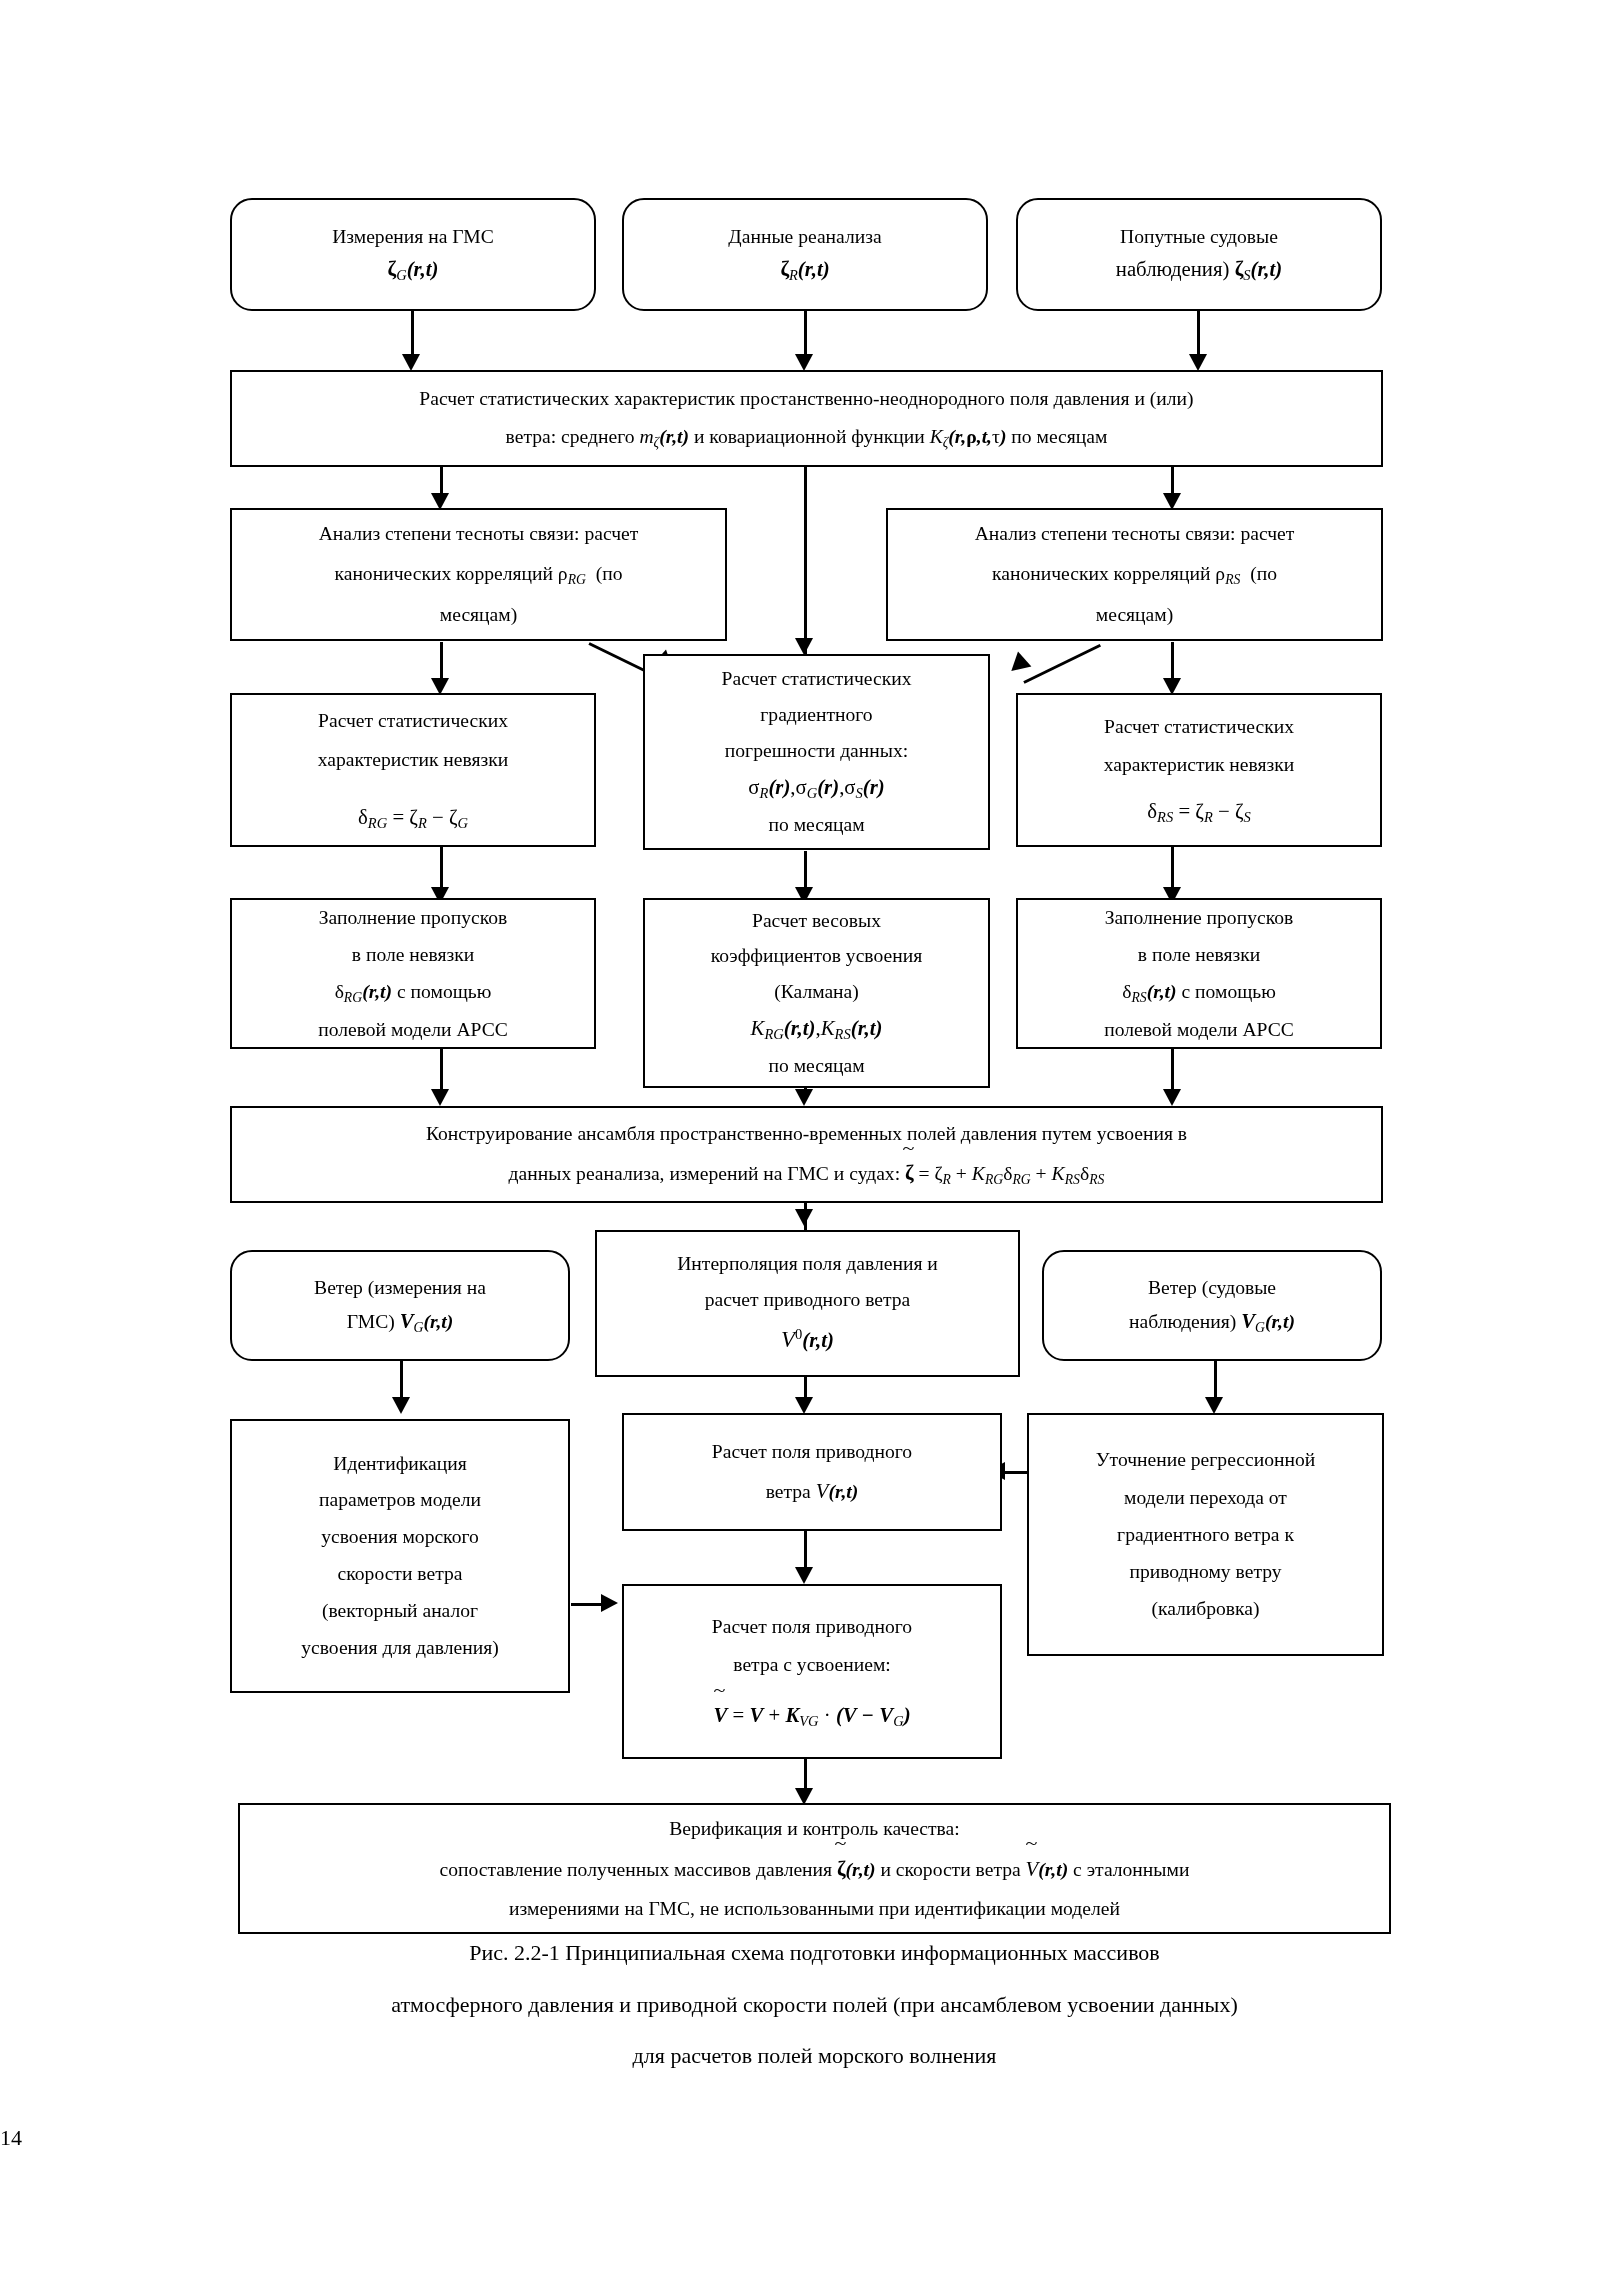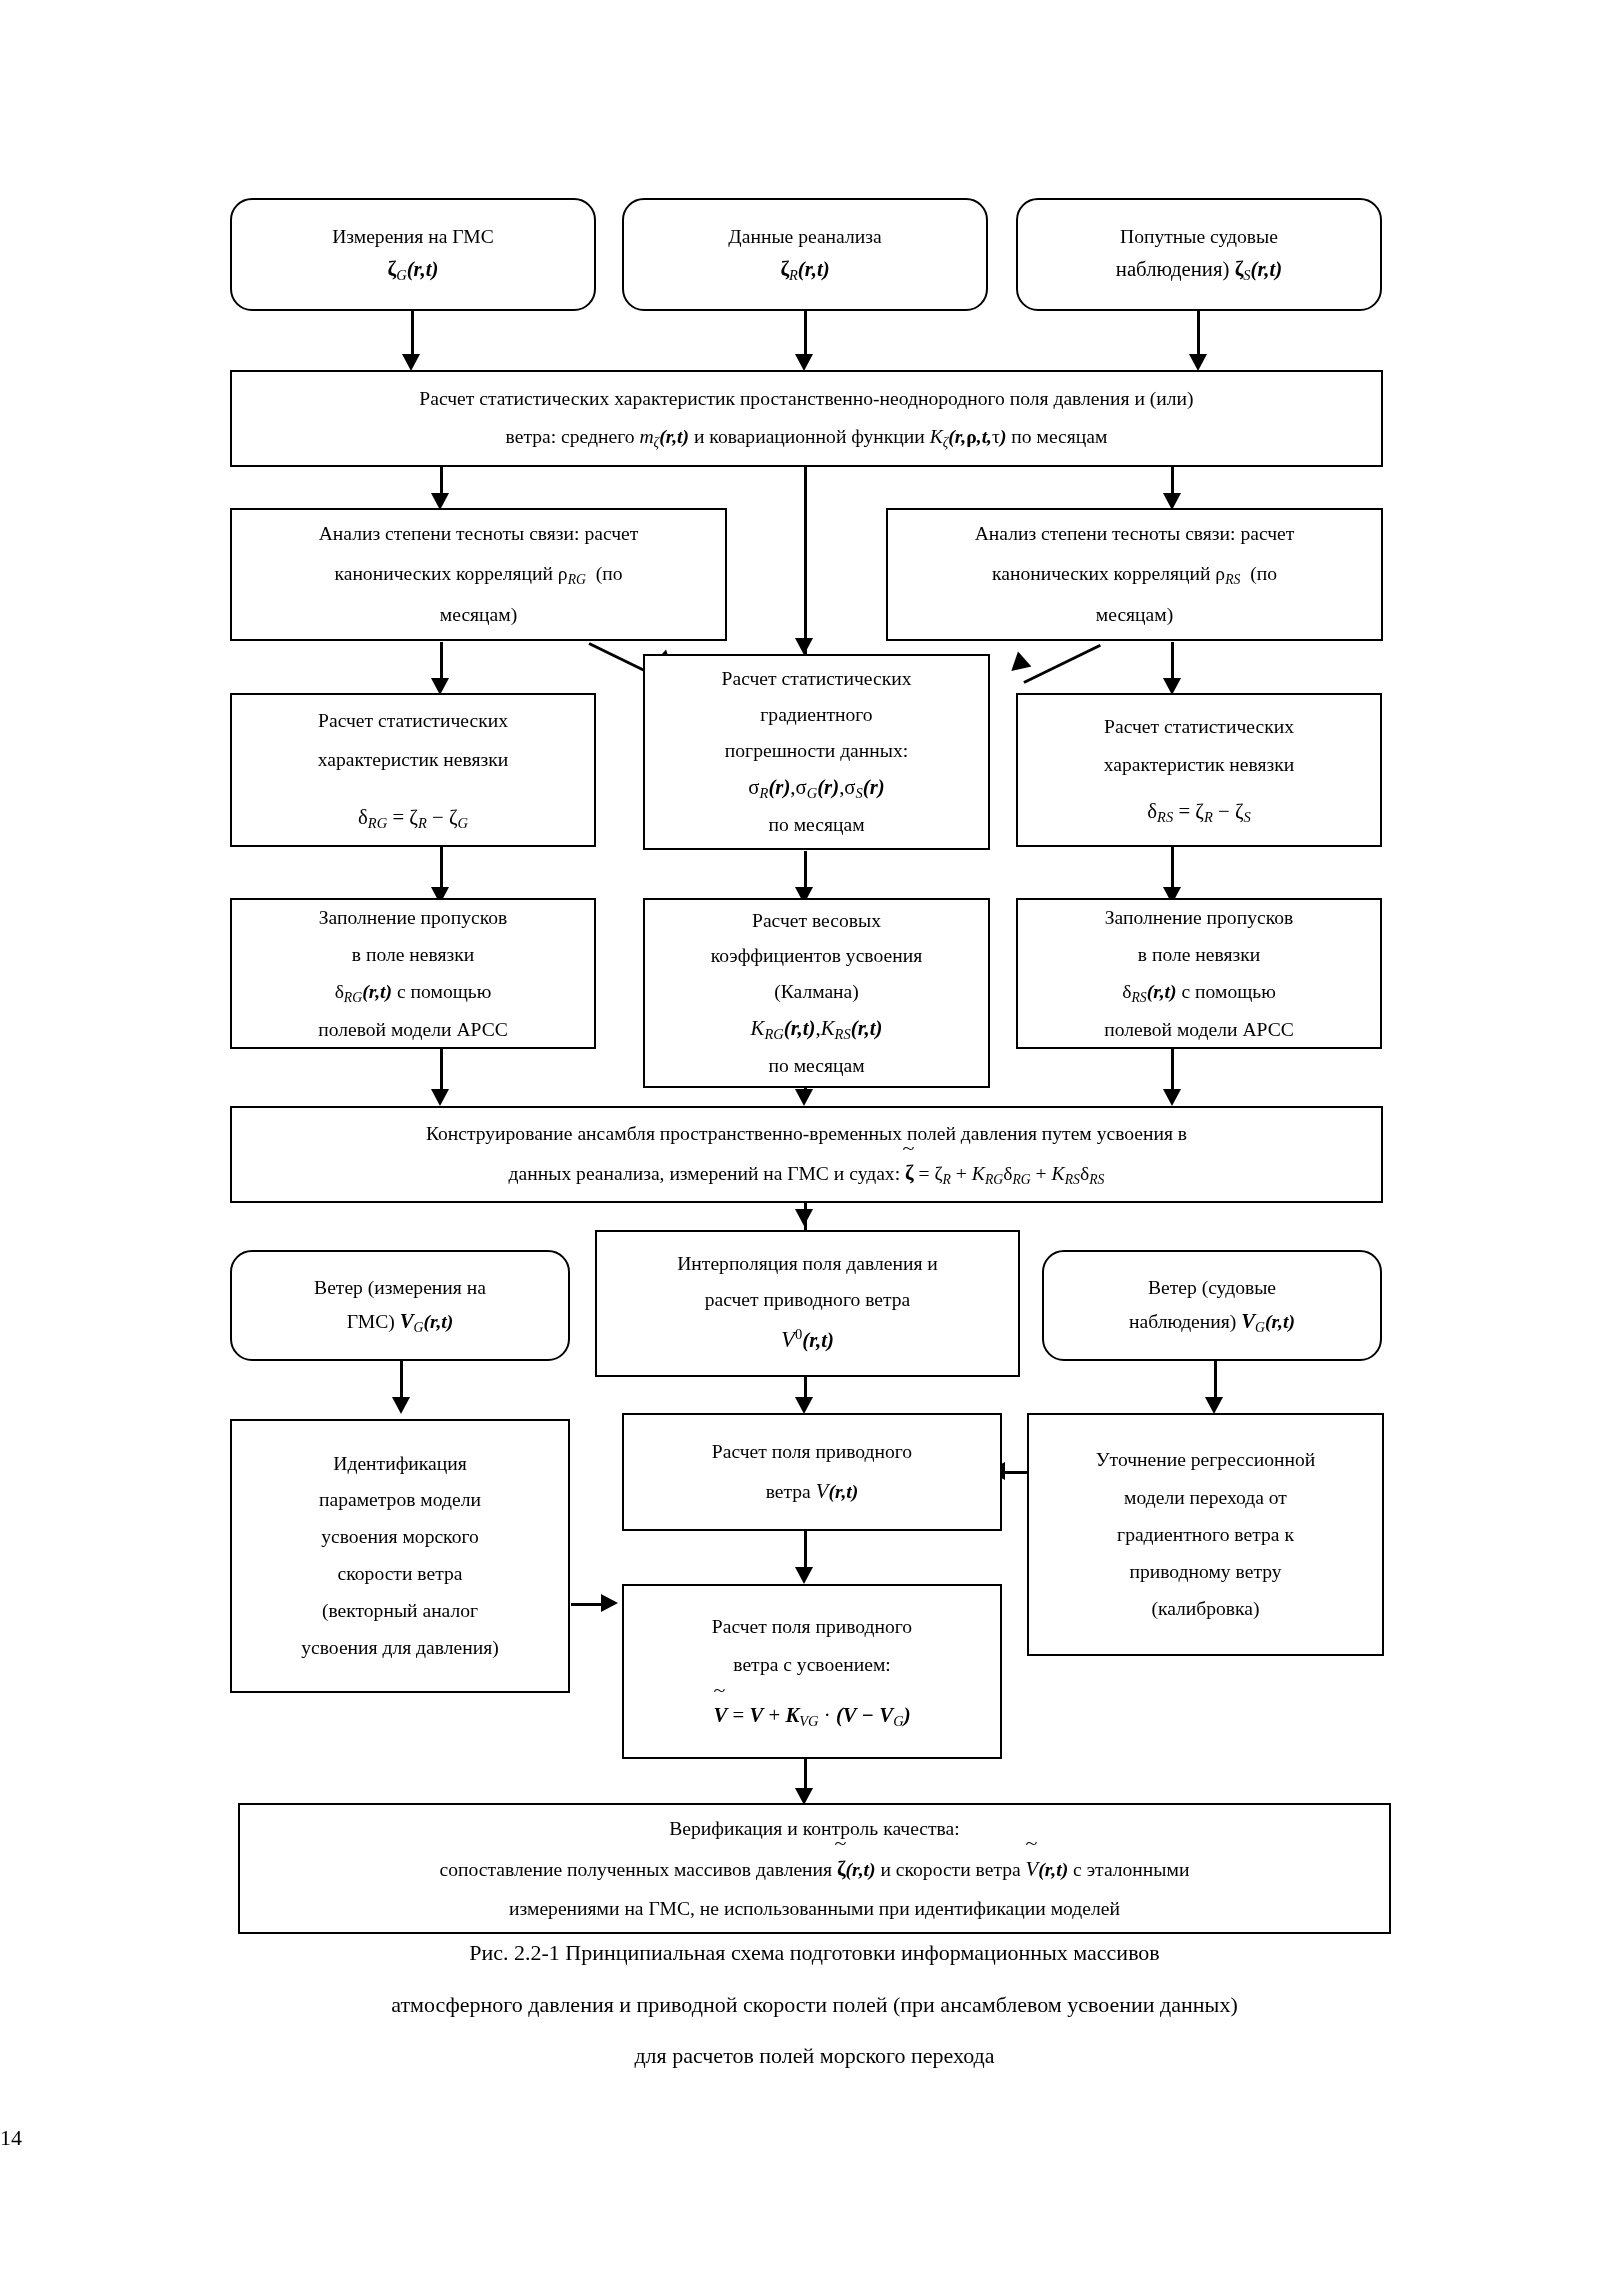--- a/index.html
+++ b/index.html
@@ -346,19 +346,19 @@
 
   <div class="node" style="left:238px; top:1803px; width:1153px; height:131px; line-height:2.0;">
     <span class="ln">Верификация и контроль качества:</span>
     <span class="ln">сопоставление полученных массивов давления <span class="tilde big" style="font-weight:bold;">ζ</span><span class="mb">(r,t)</span> и скорости ветра <span class="tilde big mi">V</span><span class="mb">(r,t)</span> с эталонными</span>
     <span class="ln">измерениями на ГМС, не использованными при идентификации моделей</span>
   </div>
 
   <div class="caption">
     <span class="cl">Рис. 2.2-1 Принципиальная схема подготовки информационных массивов</span>
     <span class="cl">атмосферного давления и приводной скорости полей (при ансамблевом усвоении данных)</span>
-    <span class="cl">для расчетов полей морского перехода</span>
+    <span class="cl">для расчетов полей морского волнения</span>
   </div>
 
   <div class="pagenum">14</div>
 
 </div>
 
 
 </body></html>

